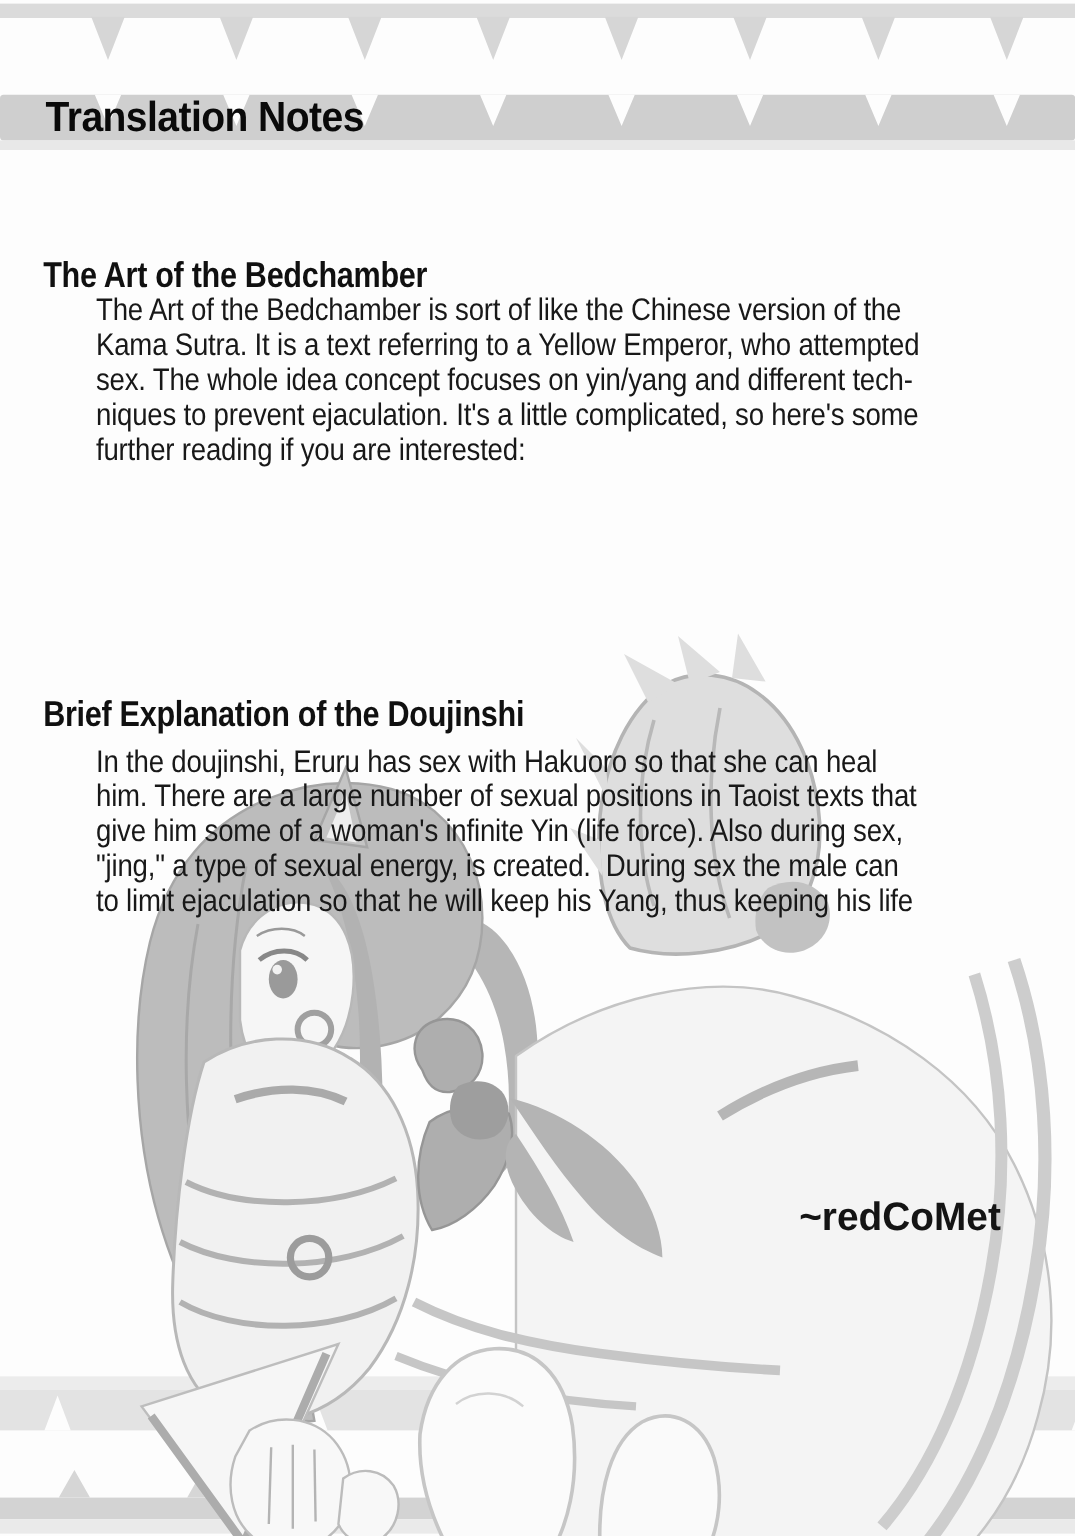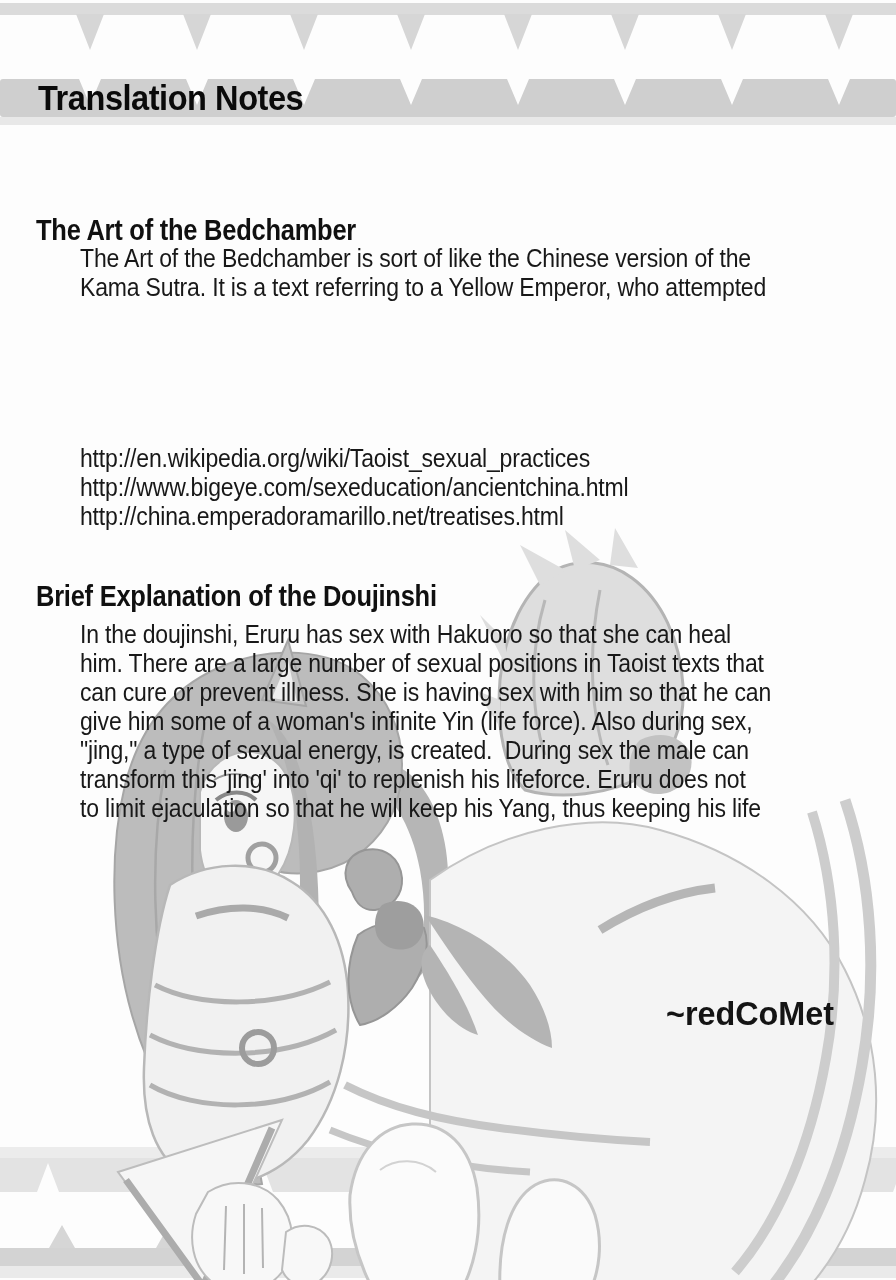--- a/index.html
+++ b/index.html
@@ -129,35 +129,31 @@
     </g>
   </svg>
 
   <div class="banner-title">Translation Notes</div>
 
   <div class="sec-heading" style="top:213px">The Art of the Bedchamber</div>
 
   <div class="para" style="top:244px">
     <div class="row"><span class="line">The Art of the Bedchamber is sort of like the Chinese version of the</span></div>
     <div class="row"><span class="line">Kama Sutra. It is a text referring to a Yellow Emperor, who attempted</span></div>
+    <div class="row"><span class="line">sex. The whole idea concept focuses on yin/yang and different tech-</span></div>
+    <div class="row"><span class="line">niques to prevent ejaculation. It's a little complicated, so here's some</span></div>
+    <div class="row"><span class="line">further reading if you are interested:</span></div>
   </div>
 
-  <div class="para" style="top:444px">
-    <div class="row"><span class="line">http://en.wikipedia.org/wiki/Taoist_sexual_practices</span></div>
-    <div class="row"><span class="line">http://www.bigeye.com/sexeducation/ancientchina.html</span></div>
-    <div class="row"><span class="line">http://china.emperadoramarillo.net/treatises.html</span></div>
-  </div>
 
   <div class="sec-heading" style="top:579px">Brief Explanation of the Doujinshi</div>
 
   <div class="para" style="top:620px">
     <div class="row"><span class="line">In the doujinshi, Eruru has sex with Hakuoro so that she can heal</span></div>
     <div class="row"><span class="line">him. There are a large number of sexual positions in Taoist texts that</span></div>
-    <div class="row"><span class="line">can cure or prevent illness. She is having sex with him so that he can</span></div>
     <div class="row"><span class="line">give him some of a woman's infinite Yin (life force). Also during sex,</span></div>
     <div class="row"><span class="line">"jing," a type of sexual energy, is created.  During sex the male can</span></div>
-    <div class="row"><span class="line">transform this 'jing' into 'qi' to replenish his lifeforce. Eruru does not</span></div>
     <div class="row"><span class="line">to limit ejaculation so that he will keep his Yang, thus keeping his life</span></div>
   </div>
 
   <div class="signature">~redCoMet</div>
 
 </div>
 
 </body></html>

